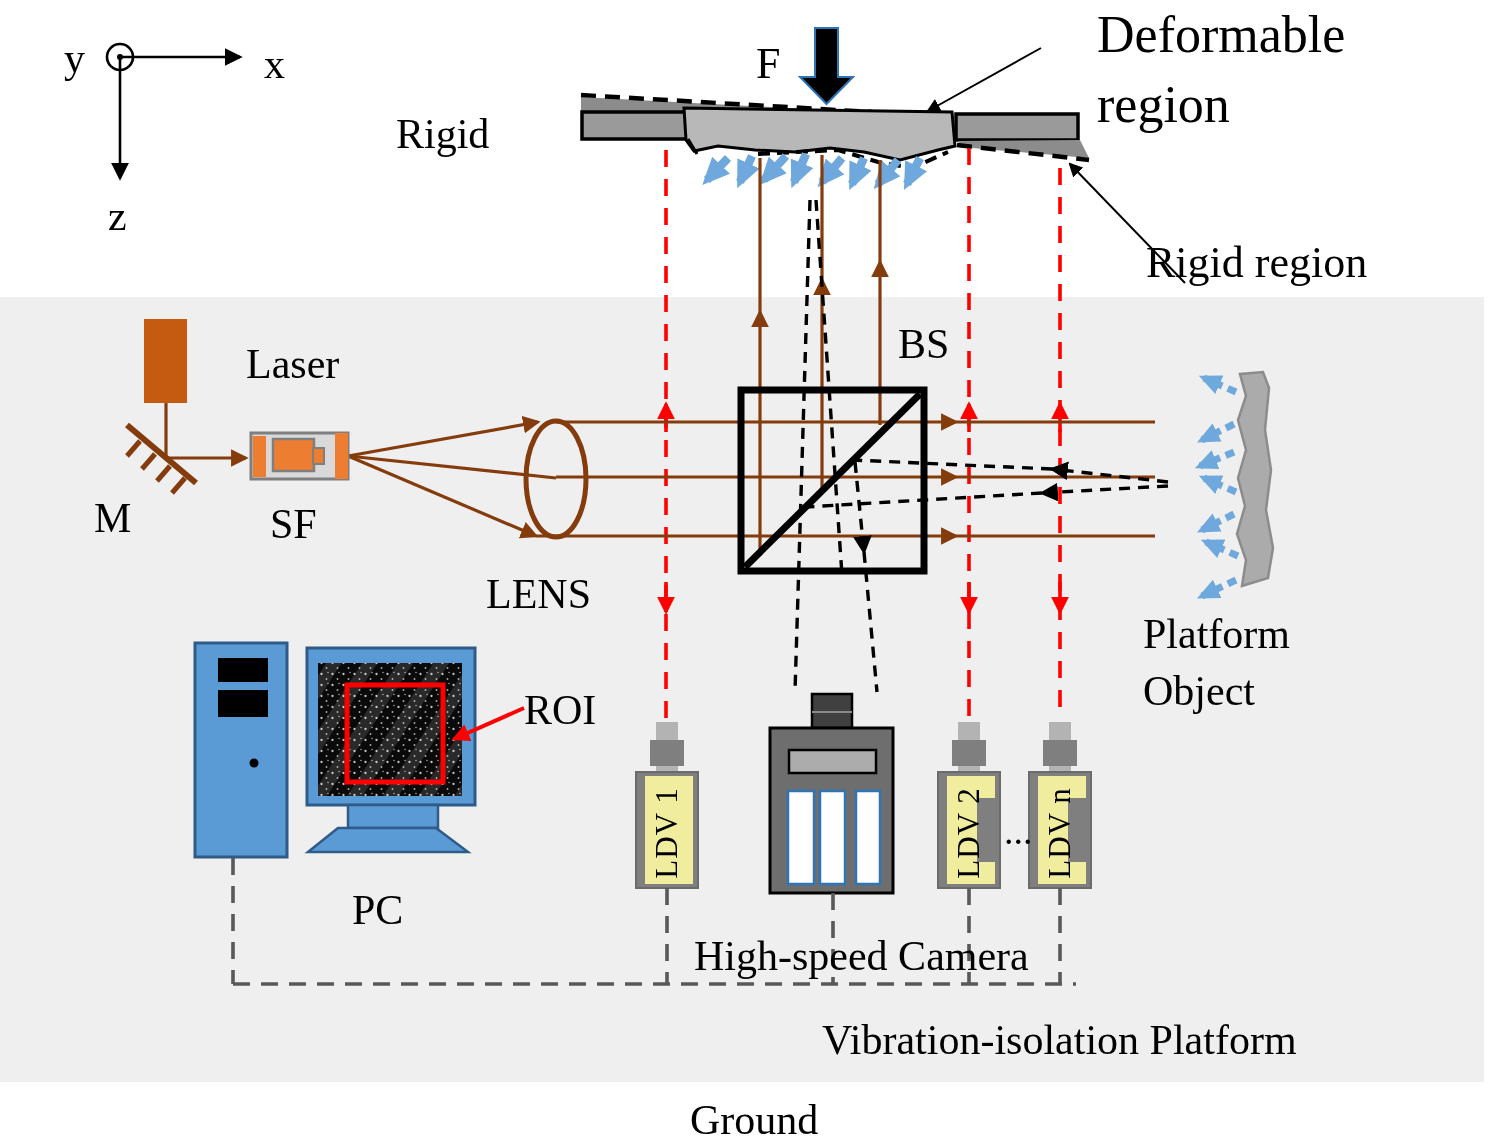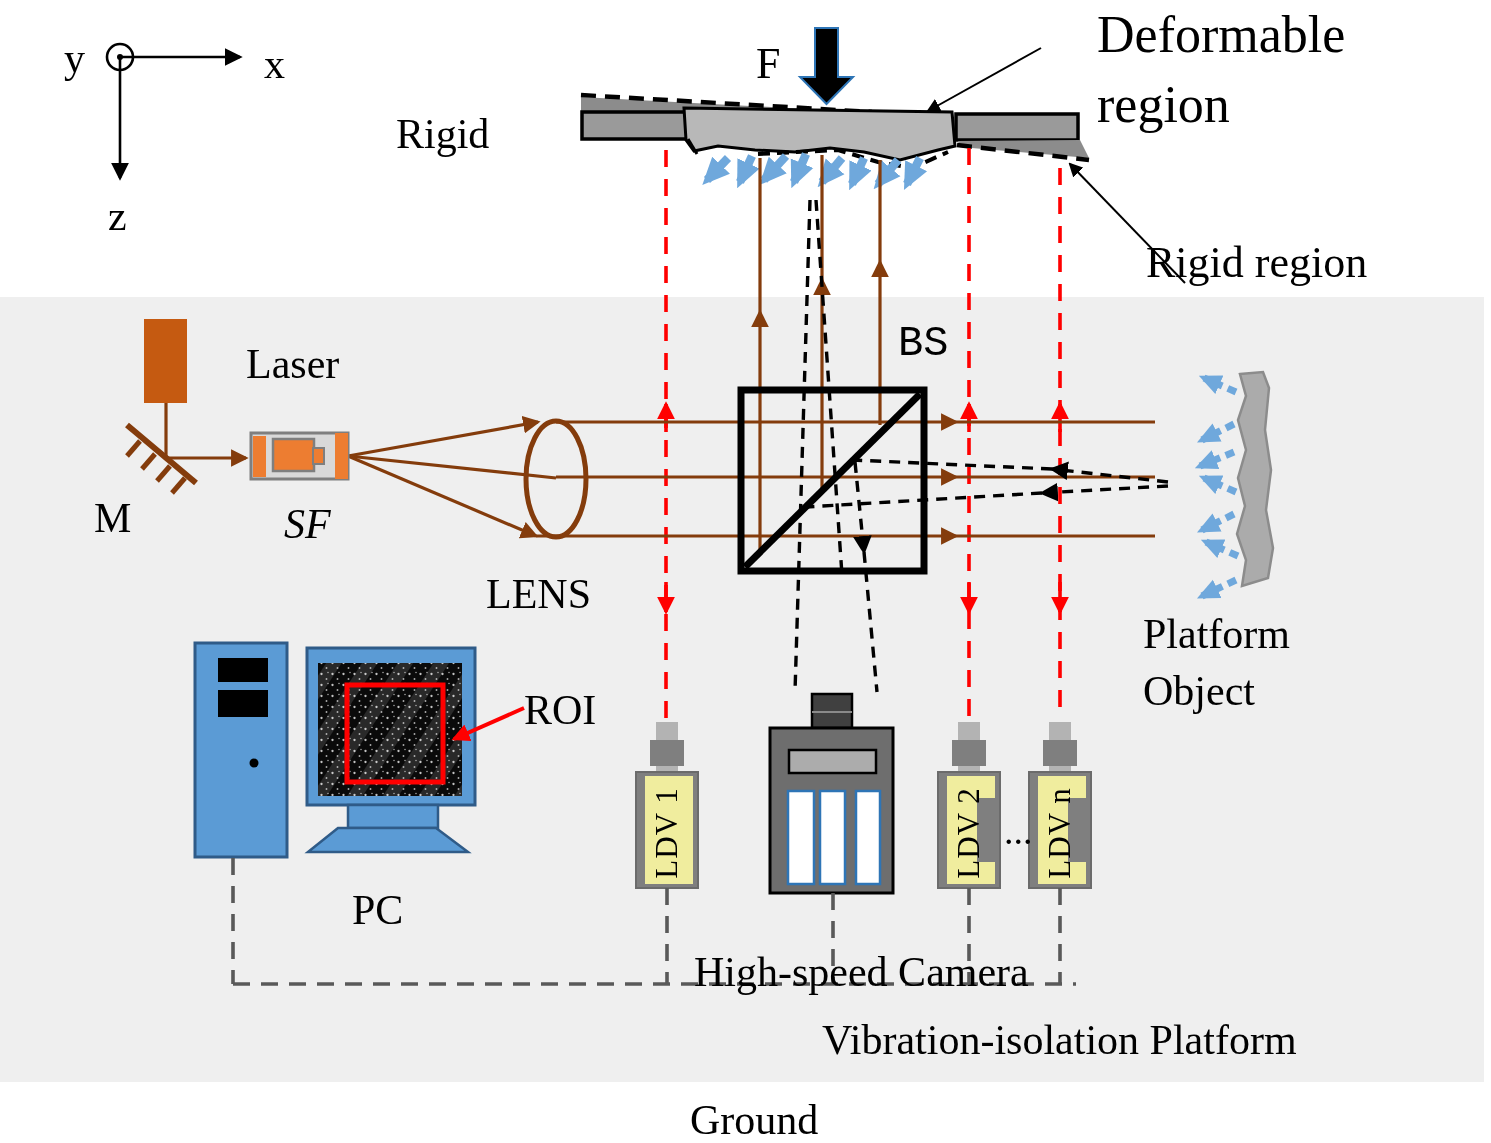--- a/index.html
+++ b/index.html
@@ -256,28 +256,28 @@
 <div class="lbl" style="left:264px;top:36px;">x</div>
 <div class="lbl" style="left:108px;top:188px;">z</div>
 
 <div class="lbl" style="left:396px;top:106px;">Rigid</div>
 <div class="lbl" style="left:756px;top:34px;font-size:44px;">F</div>
 <div class="lbl wrap" style="left:1097px;top:0px;width:268px;font-size:52px;">Deformable region</div>
 <div class="lbl" style="left:1146px;top:220px;font-size:44px;margin-top:13px;">Rigid region</div>
 
 <div class="lbl" style="left:222px;top:336px;margin-left:24px;">Laser</div>
 <div class="lbl" style="left:94px;top:490px;">M</div>
-<div class="lbl" style="left:284px;top:496px;font-style:italic;">SF</div>
+<div class="lbl" style="left:270px;top:496px;">SF</div>
 <div class="lbl" style="left:486px;top:566px;">LENS</div>
-<div class="lbl" style="left:898px;top:316px;font-family:Liberation Mono, monospace;">BS</div>
+<div class="lbl" style="left:898px;top:316px;">BS</div>
 <div class="lbl wrap" style="left:1143px;top:606px;width:235px;">Platform Object</div>
 
 <div class="lbl" style="left:524px;top:682px;">ROI</div>
 <div class="lbl" style="left:352px;top:882px;">PC</div>
-<div class="lbl" style="left:694px;top:928px;margin-top:16px;">High-speed Camera</div>
+<div class="lbl" style="left:694px;top:928px;">High-speed Camera</div>
 <div class="lbl" style="left:1004px;top:806px;font-size:38px;">...</div>
 
 <div class="lbl rot" style="left:620px;top:812px;width:94px;text-align:center;">LDV 1</div>
 <div class="lbl rot" style="left:922px;top:812px;width:94px;text-align:center;">LDV 2</div>
 <div class="lbl rot" style="left:1013px;top:812px;width:94px;text-align:center;">LDV n</div>
 
 <div class="lbl" style="left:822px;top:1012px;">Vibration-isolation Platform</div>
 <div class="lbl" style="left:690px;top:1092px;">Ground</div>
 
 </div>

